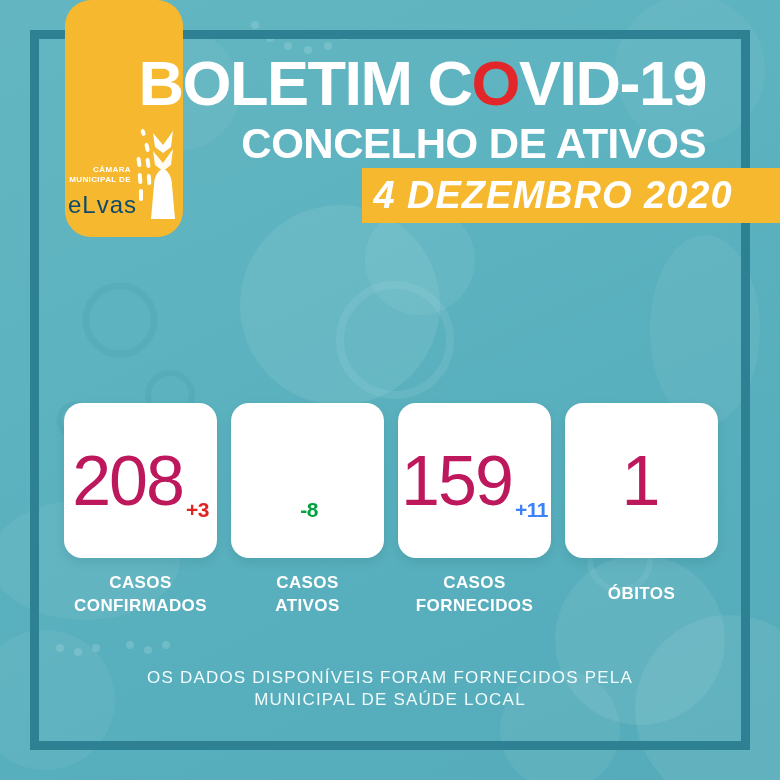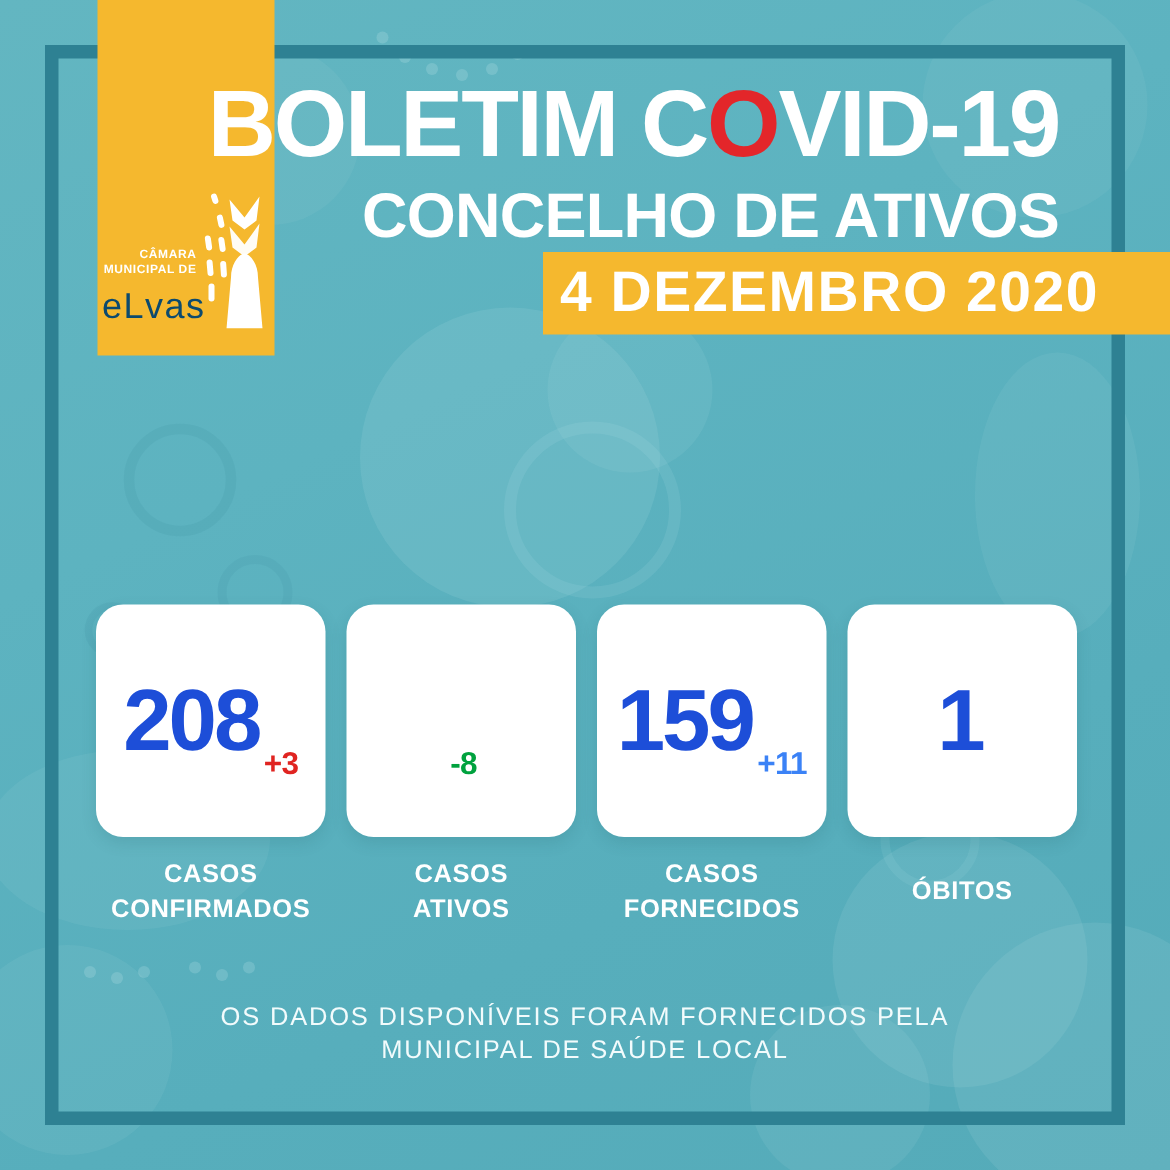--- a/index.html
+++ b/index.html
@@ -9,53 +9,53 @@
     font-family:"Liberation Sans",sans-serif;
     -webkit-font-smoothing:antialiased;
   }
   .texture{position:absolute;inset:0;z-index:0;}
   .frame{
     position:absolute;inset:30px;border:9px solid #2e8193;z-index:1;
   }
   
   .logo-box{
     position:absolute;left:65px;top:0;width:118px;height:237px;
-    background:#f5b82e;z-index:3;
+    background:#f5b82e;z-index:3;border-radius:26px;
   }
   .logo-inner{position:absolute;left:0;right:0;bottom:10px;}
   .logo-org{
     position:absolute;right:52px;bottom:42px;text-align:right;
     color:#fff;font-weight:bold;font-size:8px;letter-spacing:.4px;line-height:1.25;white-space:nowrap;
   }
   .logo-word{
     position:absolute;right:46px;bottom:10px;color:#0c4a6e;
     font-size:24px;font-weight:normal;letter-spacing:1px;line-height:1;text-align:right;
   }
   .logo-icon{position:absolute;right:6px;bottom:8px;}
   
   .titles{position:absolute;top:50px;right:74px;text-align:right;z-index:3;color:#fff;}
   .title-main{font-size:63px;font-weight:bold;letter-spacing:-1.5px;line-height:1.05;white-space:nowrap;}
   .title-accent{color:#e3262a;}
   .title-sub{font-size:42px;font-weight:bold;letter-spacing:-.5px;line-height:1.0;margin-top:7px;white-space:nowrap;}
   
   .date-banner{
     position:absolute;left:362px;right:0;top:168px;height:55px;background:#f5b82e;z-index:2;
-    display:flex;align-items:center;justify-content:center;padding-right:36px;box-sizing:border-box;
+    display:flex;align-items:center;justify-content:center;padding-right:36px;box-sizing:border-box;font-style:italic;
   }
   .date-text{color:#fff;font-size:38px;font-weight:bold;letter-spacing:1px;white-space:nowrap;}
   
   .stats-row{position:absolute;left:64px;top:403px;display:flex;gap:14px;z-index:2;}
   .stat-col{width:153px;display:flex;flex-direction:column;align-items:center;}
   .stat-card{
     width:153px;height:155px;background:#fff;border-radius:18px;
     display:flex;align-items:center;justify-content:center;
     box-shadow:0 4px 10px rgba(25,85,97,.15);box-sizing:border-box;
   }
   .stat-value{
-    color:#1d4ed8;font-size:58px;font-weight:bold;letter-spacing:-2px;line-height:1;
+    color:#be185d;font-size:70px;font-weight:normal;letter-spacing:-2px;line-height:1;
   }
   .stat-delta{
     font-size:21px;font-weight:bold;align-self:flex-end;margin-bottom:36px;margin-left:3px;
     letter-spacing:-.5px;
   }
   .stat-label{
     margin-top:13px;height:46px;display:flex;flex-direction:column;justify-content:center;
     text-align:center;color:#fff;font-weight:bold;font-size:17px;letter-spacing:.4px;line-height:1.38;
     white-space:nowrap;
   }

